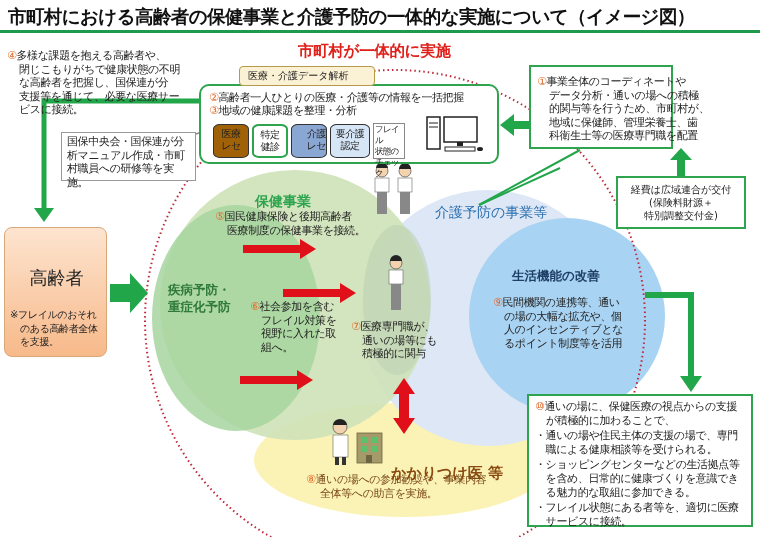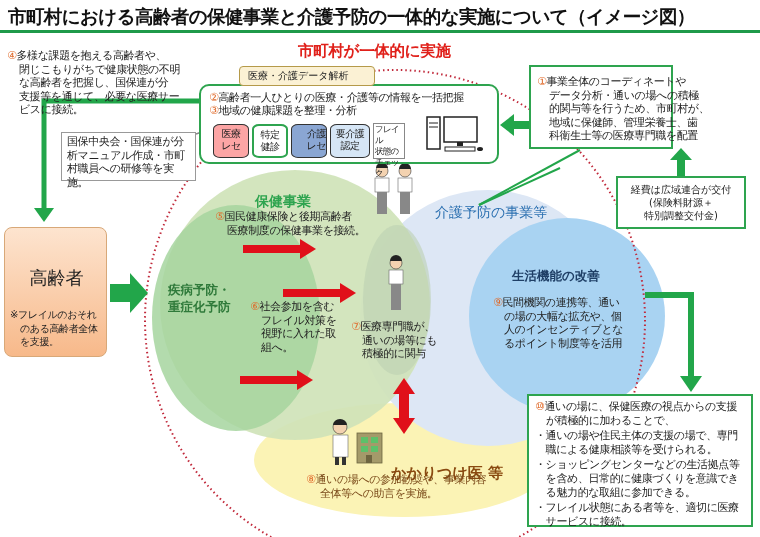--- a/index.html
+++ b/index.html
@@ -119,21 +119,21 @@
   <div><span class="num">④</span><span>多様な課題を抱える高齢者や、</span></div>
   <div style="padding-left:12px">閉じこもりがちで健康状態の不明</div>
   <div style="padding-left:12px">な高齢者を把握し、国保連が分</div>
   <div style="padding-left:12px">支援等を通じて、必要な医療サー</div>
   <div style="padding-left:12px">ビスに接続。</div>
 </div>
 
 <div class="abs gbox data-box">
   <div class="abs txt" style="left:8px;top:5px;white-space:nowrap;"><span class="num">②</span><span>高齢者一人ひとりの医療・介護等の情報を一括把握</span></div>
   <div class="abs txt" style="left:8px;top:18px;white-space:nowrap;"><span class="num">③</span><span>地域の健康課題を整理・分析</span></div>
-  <div class="abs cyl" style="left:12px;top:38px;width:36px;height:34px;background:#fca5a5;">
+  <div class="abs cyl" style="left:12px;top:38px;width:36px;height:34px;background:#a16207;">
     <div>医療</div>
       <div>レセ</div>
   </div>
   <div class="abs cyl" style="left:51px;top:38px;width:36px;height:34px;background:#fff;border-color:#2ea44f;border-width:2px;">
     <div>特定</div>
       <div>健診</div>
   </div>
   <div class="abs cyl" style="left:90px;top:38px;width:36px;height:34px;background:#8aa6d3;text-align:right;">
     <div>介護</div>
       <div>レセ</div>

